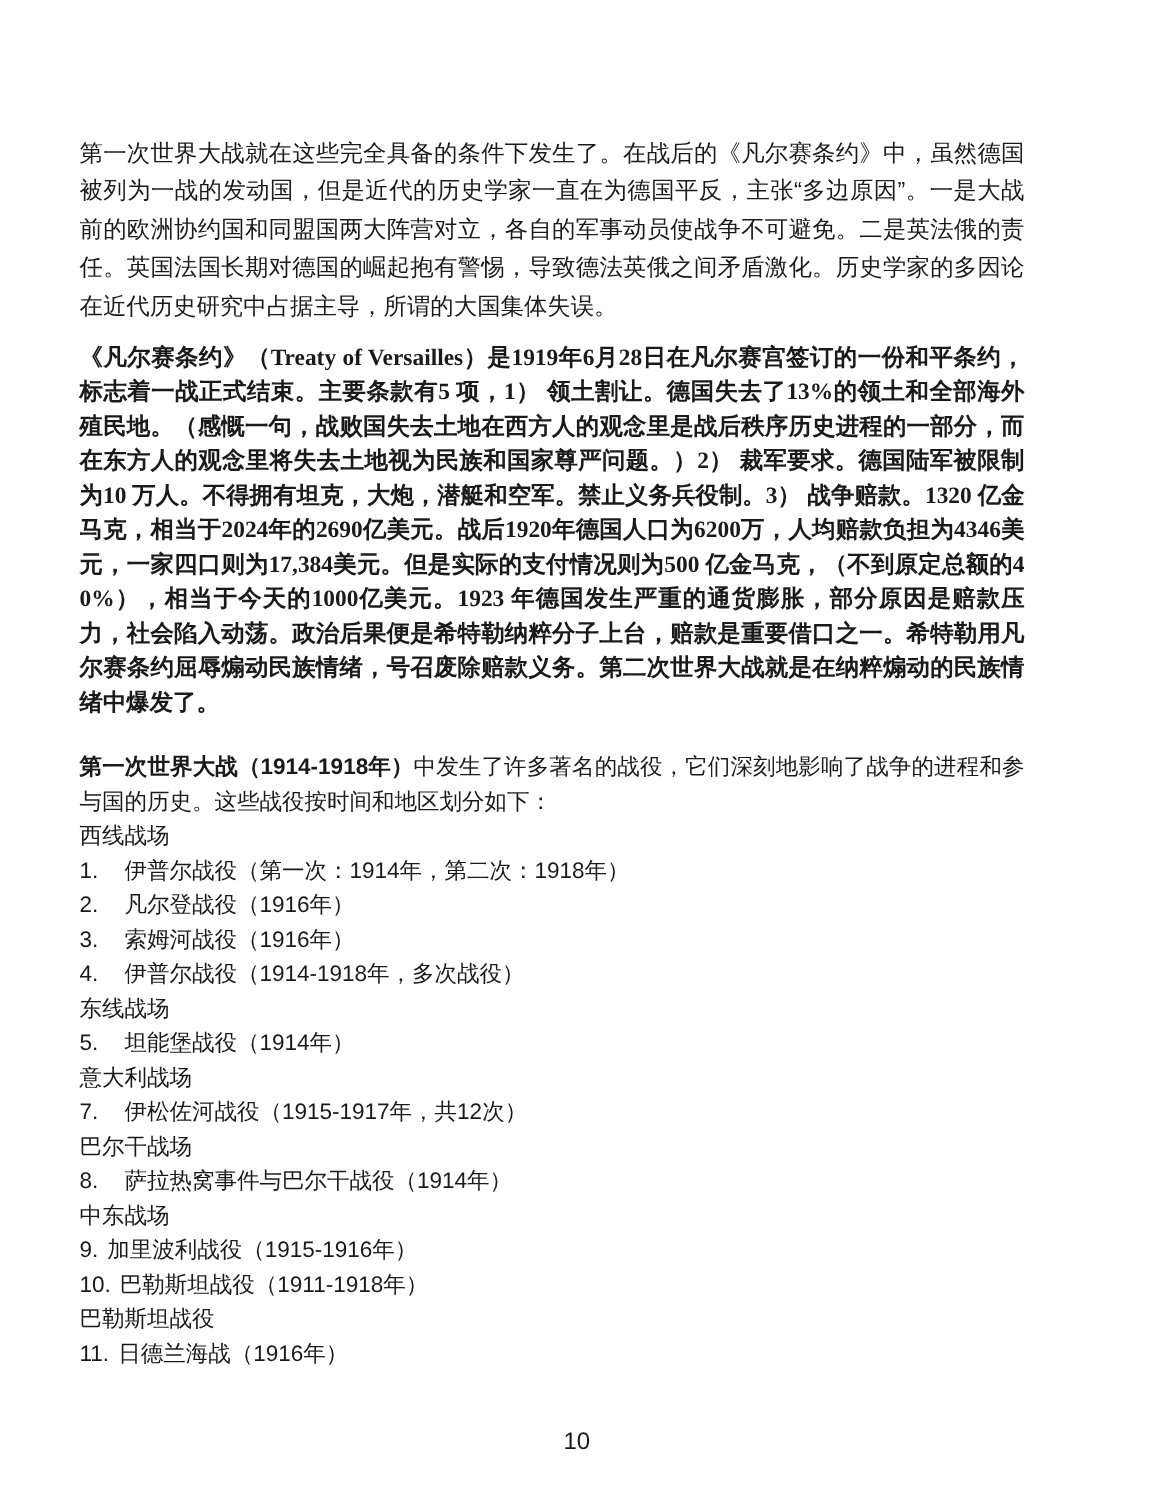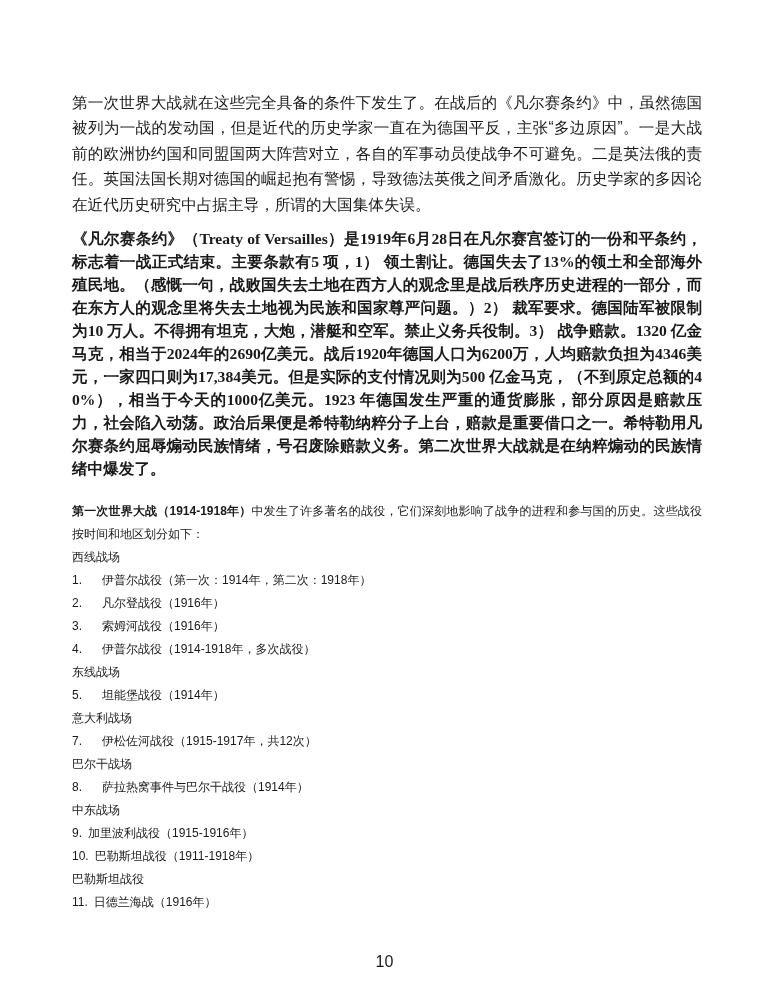--- a/index.html
+++ b/index.html
@@ -12,36 +12,36 @@
   }
   .page {
     position: relative;
     width: 769px;
     height: 1000px;
     background: #ffffff;
     overflow: hidden;
   }
   .content {
     position: absolute;
-    left: 72px;
+    left: 53px;
     top: 90px;
     width: 630px;
   }
   .para {
     margin: 0;
     font-size: 15.6px;
     text-align: justify;
     word-break: break-all;
   }
   .p1 { line-height: 25.4px; margin-bottom: 10px; }
   .p2 { line-height: 23px;   margin-bottom: 20px; font-weight: bold; }
   
   .latin { font-family: "Liberation Serif", "DejaVu Serif", serif; }
   .battles {
-    font-size: 12px;
+    font-size: 15px;
     line-height: 23px;
     margin-top: 12px;
   }
   .b-heading { text-align: justify; }
   .b-heading .bold { font-weight: bold; }
   .b-line { white-space: nowrap; }
   .b-num { display: inline-block; }
   .b-num.w { width: 30px; }      
   .b-num.n { margin-right: 6px; } 
   .page-number {

